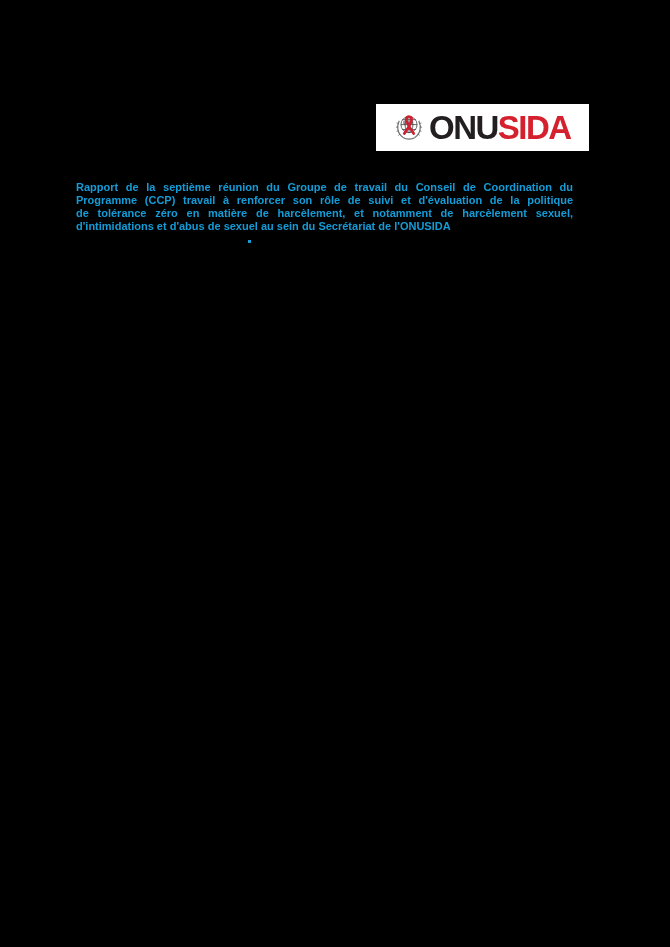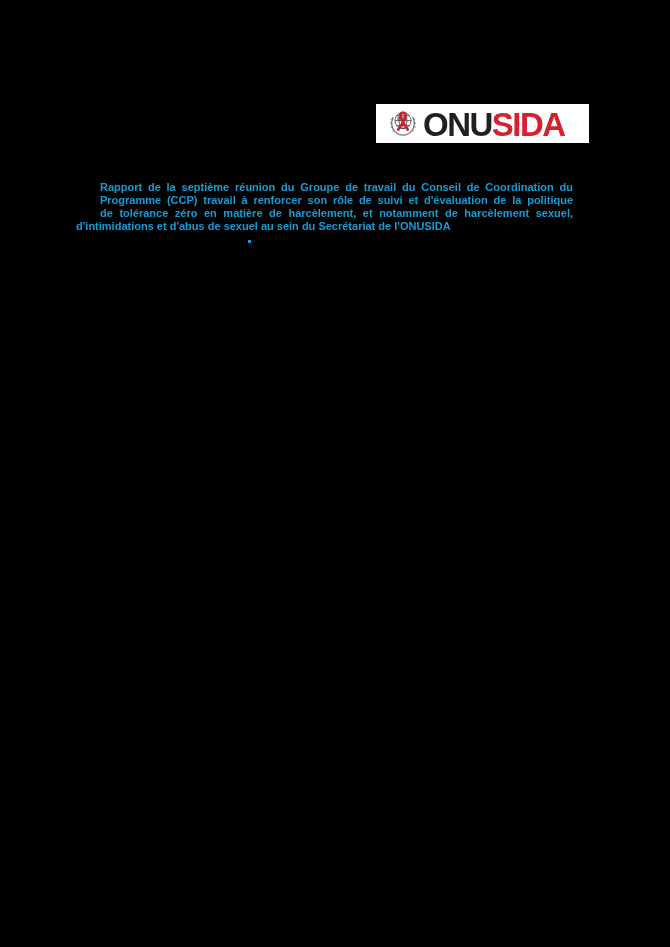--- a/index.html
+++ b/index.html
@@ -11,25 +11,25 @@
     background: var(--page-bg, #000000);
     overflow: hidden;
     font-family: "Liberation Sans", sans-serif;
   }
   
   .logo-box {
     position: absolute;
     left: 376px;
     top: 104px;
     width: 213px;
-    height: 39px;
+    height: 47px;
     background: var(--logo-bg, #ffffff);
     display: flex;
-    align-items: flex-end;
-    padding: 2px 10px;
+    align-items: center;
+    padding: 2px 16px;
   }
   .emblem {
     width: 34px;
     height: 34px;
     flex: 0 0 auto;
     margin-right: 3px;
   }
   .wordmark {
     font-weight: bold;
     font-size: 33px;
@@ -49,21 +49,20 @@
     color: var(--heading-blue, #149cd8);
     font-weight: bold;
     font-size: 11px;
     line-height: 13px;
   }
   .doc-title .line { white-space: nowrap; }
   .doc-title .line.just {
     white-space: normal;
     text-align: justify;
     text-align-last: justify;
-    margin-left: 24px;
   }
   
   .stray-dot {
     position: absolute;
     left: 248px;
     top: 240px;
     width: 3px;
     height: 3px;
     background: var(--heading-blue, #149cd8);
   }

